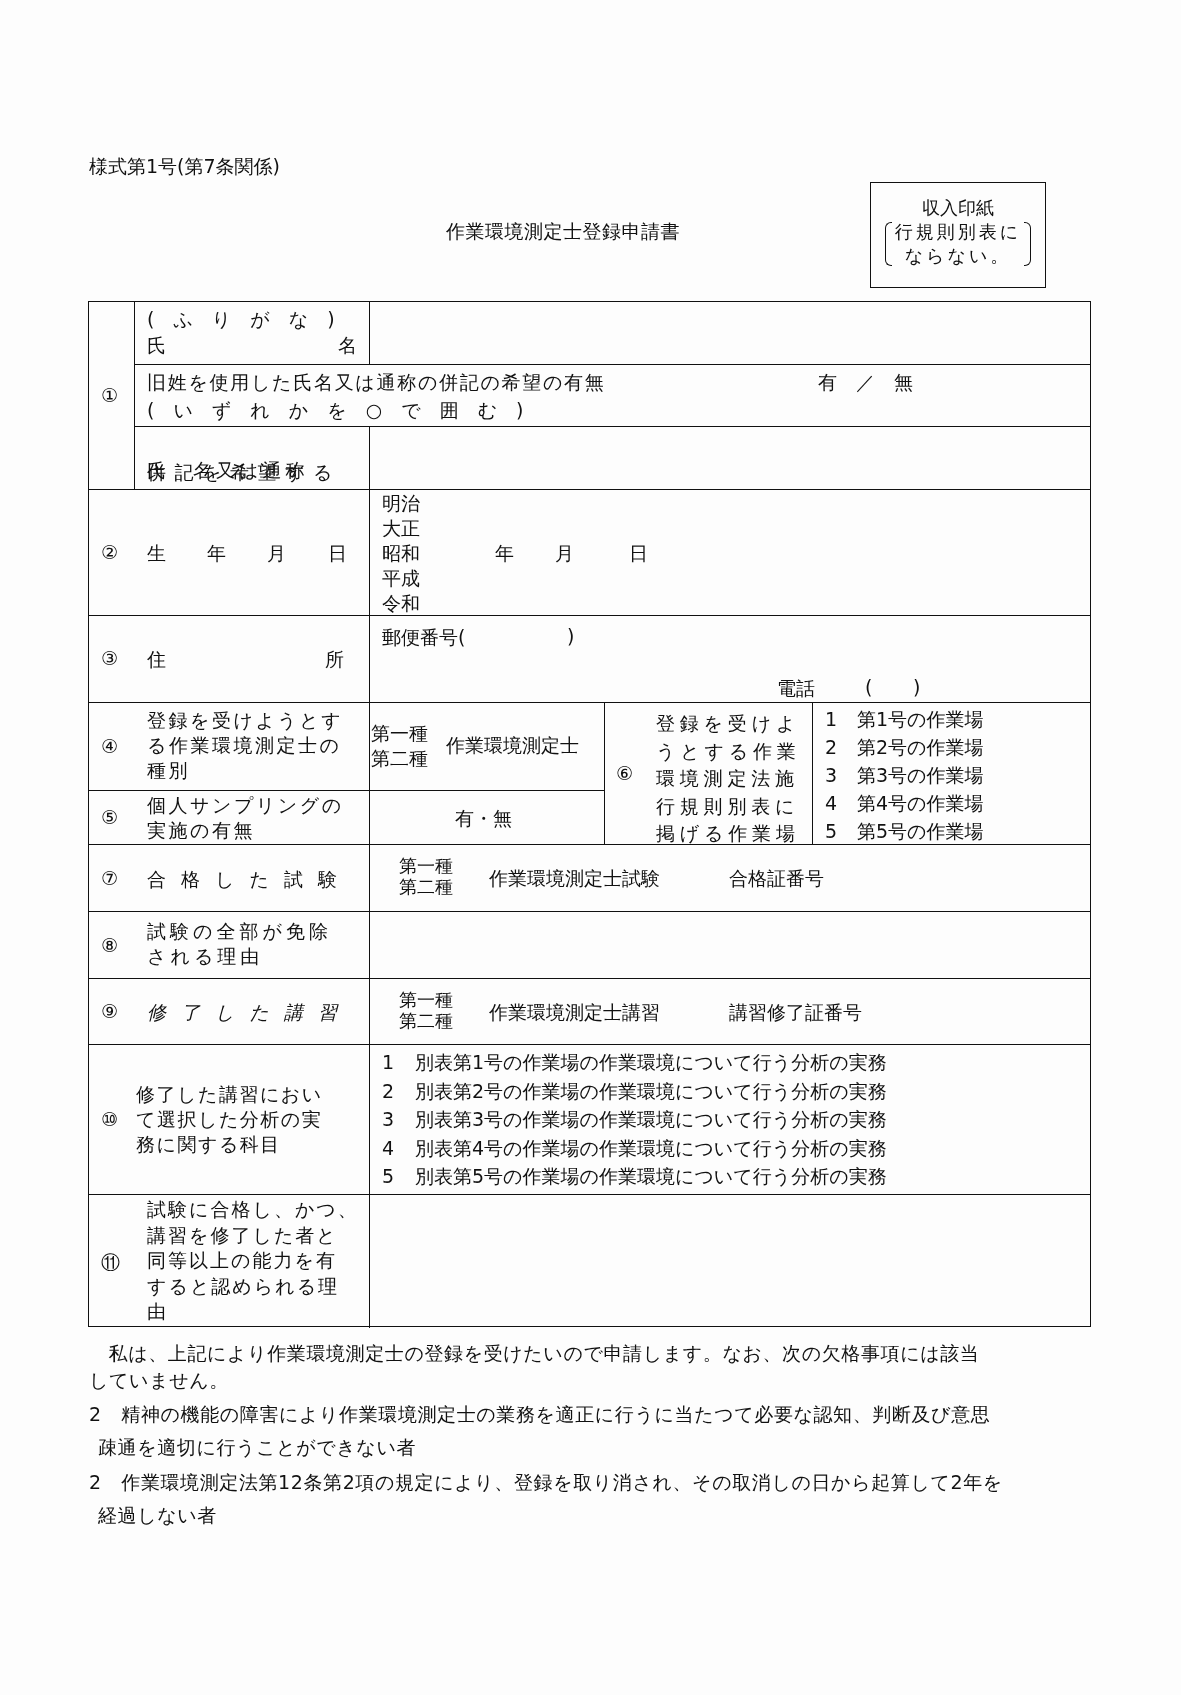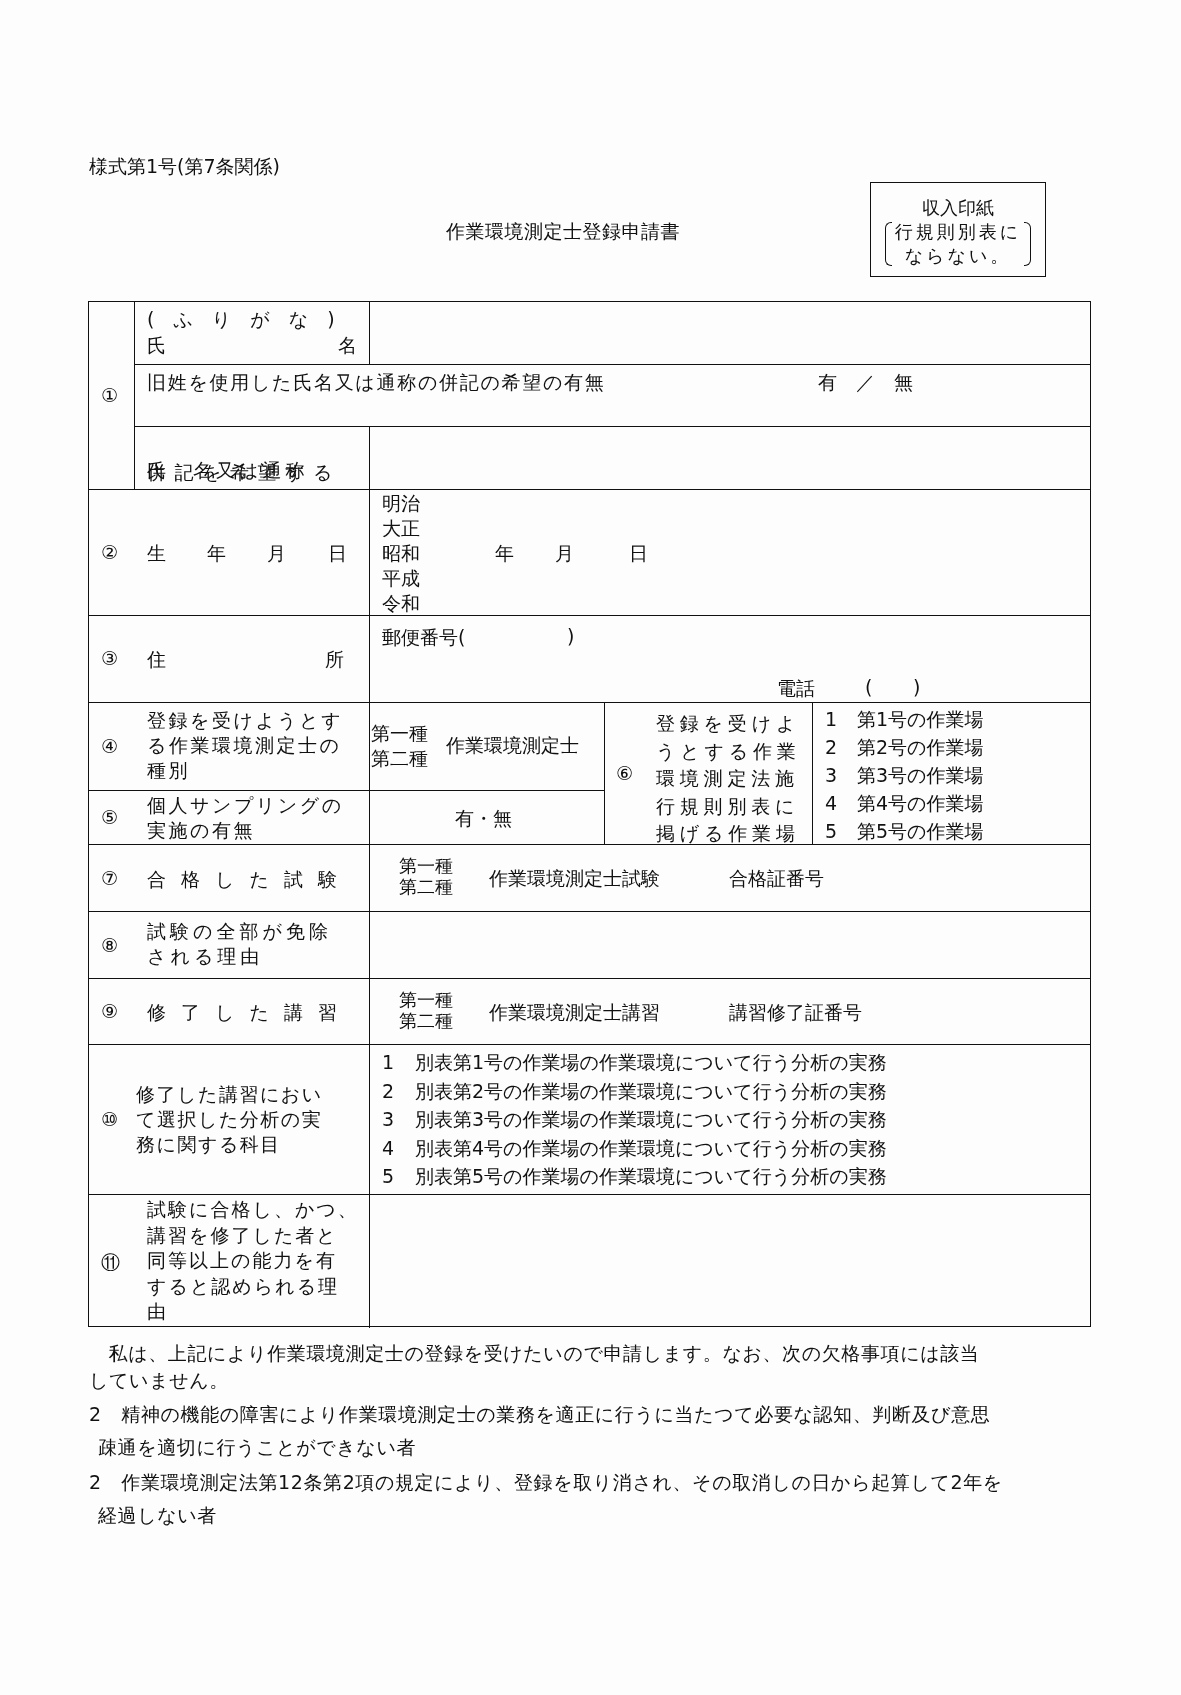--- a/index.html
+++ b/index.html
@@ -1,21 +1,21 @@
 <!DOCTYPE html>
 <html><head>
 <meta charset="utf-8">
 <style>
   html, body { margin:0; padding:0; background:#fdfdfd; }
   body { width:1181px; height:1695px; position:relative; overflow:hidden;
          font-family:"DejaVu Sans", "Liberation Sans", sans-serif; color:#111; font-size:19px; }
   .abs { position:absolute; }
   .form-id { left:89px; top:154px; font-size:19px; }
   .title { left:446px; top:219px; font-size:19px; letter-spacing:0.5px; }
-  .stamp { left:870px; top:182px; width:176px; height:95px; border:1px solid #111; box-sizing:border-box;
+  .stamp { left:870px; top:182px; width:176px; height:106px; border:1px solid #111; box-sizing:border-box;
            text-align:center; font-size:18px; line-height:24px; }
   .stamp .l1 { margin-top:13px; }
   .stamp .paren { position:relative; display:inline-block; padding:0 6px; }
   .stamp .paren::before, .stamp .paren::after { content:""; position:absolute; top:2px; bottom:2px; width:6px; border:1px solid #111; }
   .stamp .paren::before { left:-4px; border-right:none; border-radius:6px 0 0 6px; }
   .stamp .paren::after { right:-4px; border-left:none; border-radius:0 6px 6px 0; }
   .stamp .l2, .stamp .l3 { letter-spacing:3px; }
 
   .grid { left:88px; top:301px; width:1003px; height:1026px; border:1.5px solid #111; box-sizing:border-box; }
   .line-h { position:absolute; height:0; border-top:1.5px solid #111; }
@@ -58,20 +58,21 @@
   <div class="line-v" style="left:280px; top:124px; height:902px;"></div>
   <div class="line-v" style="left:515px; top:400px; height:142px;"></div>
   <div class="line-v" style="left:723px; top:400px; height:142px;"></div>
 
   <span class="t circ" style="left:12px; top:82px;">①</span>
   <span class="t" style="left:58px; top:5px;">(　ふ　り　が　な　)</span>
   <span class="t" style="left:58px; top:31px;">氏</span>
   <span class="t" style="left:249px; top:31px;">名</span>
   <div class="t" style="left:285px; top:4px; width:712px; height:54px;"></div>
   <span class="t" style="left:58px; top:68px; letter-spacing:1.7px;">旧姓を使用した氏名又は通称の併記の希望の有無</span>
+  <span class="t" style="left:58px; top:96px;">(　い　ず　れ　か　を　○　で　囲　む　)</span>
   <span class="t" style="left:729px; top:68px;">有　／　無</span>
   <span class="t" style="left:58px; top:130px; letter-spacing:8.5px;margin-top:28px;">併記を希望する</span>
   <span class="t" style="left:58px; top:156px; letter-spacing:4px;">氏　名又は通称</span>
   <div class="t" style="left:285px; top:128px; width:712px; height:56px;"></div>
 
   <span class="t circ" style="left:12px; top:239px;">②</span>
   <span class="t" style="left:58px; top:239px;">生</span>
   <span class="t" style="left:118px; top:239px;">年</span>
   <span class="t" style="left:178px; top:239px;">月</span>
   <span class="t" style="left:239px; top:239px;">日</span>
@@ -143,21 +144,21 @@
   <div class="t" style="left:740px; top:558px; width:250px; height:32px;"></div>
 
   <span class="t circ" style="left:12px; top:632px;">⑧</span>
   <div class="t stack" style="left:58px; top:617px; letter-spacing:4px;">
     <div>試験の全部が免除</div>
     <div>される理由</div>
   </div>
   <div class="t" style="left:285px; top:613px; width:712px; height:60px;"></div>
 
   <span class="t circ" style="left:12px; top:698px;">⑨</span>
-  <span class="t" style="left:58px; top:698px; letter-spacing:15px;">修了した講習</span>
+  <span class="t" style="left:58px; top:698px; letter-spacing:15px;font-style:italic;">修了した講習</span>
   <div class="t" style="left:310px; top:687px; line-height:21px; font-size:18px;">
     <div>第一種</div>
     <div>第二種</div>
   </div>
   <span class="t" style="left:400px; top:698px;">作業環境測定士講習</span>
   <span class="t" style="left:640px; top:698px;">講習修了証番号</span>
   <div class="t" style="left:780px; top:692px; width:210px; height:32px;"></div>
 
   <span class="t circ" style="left:12px; top:806px;">⑩</span>
   <div class="t stack" style="left:47px; top:780px; letter-spacing:1.5px;">

